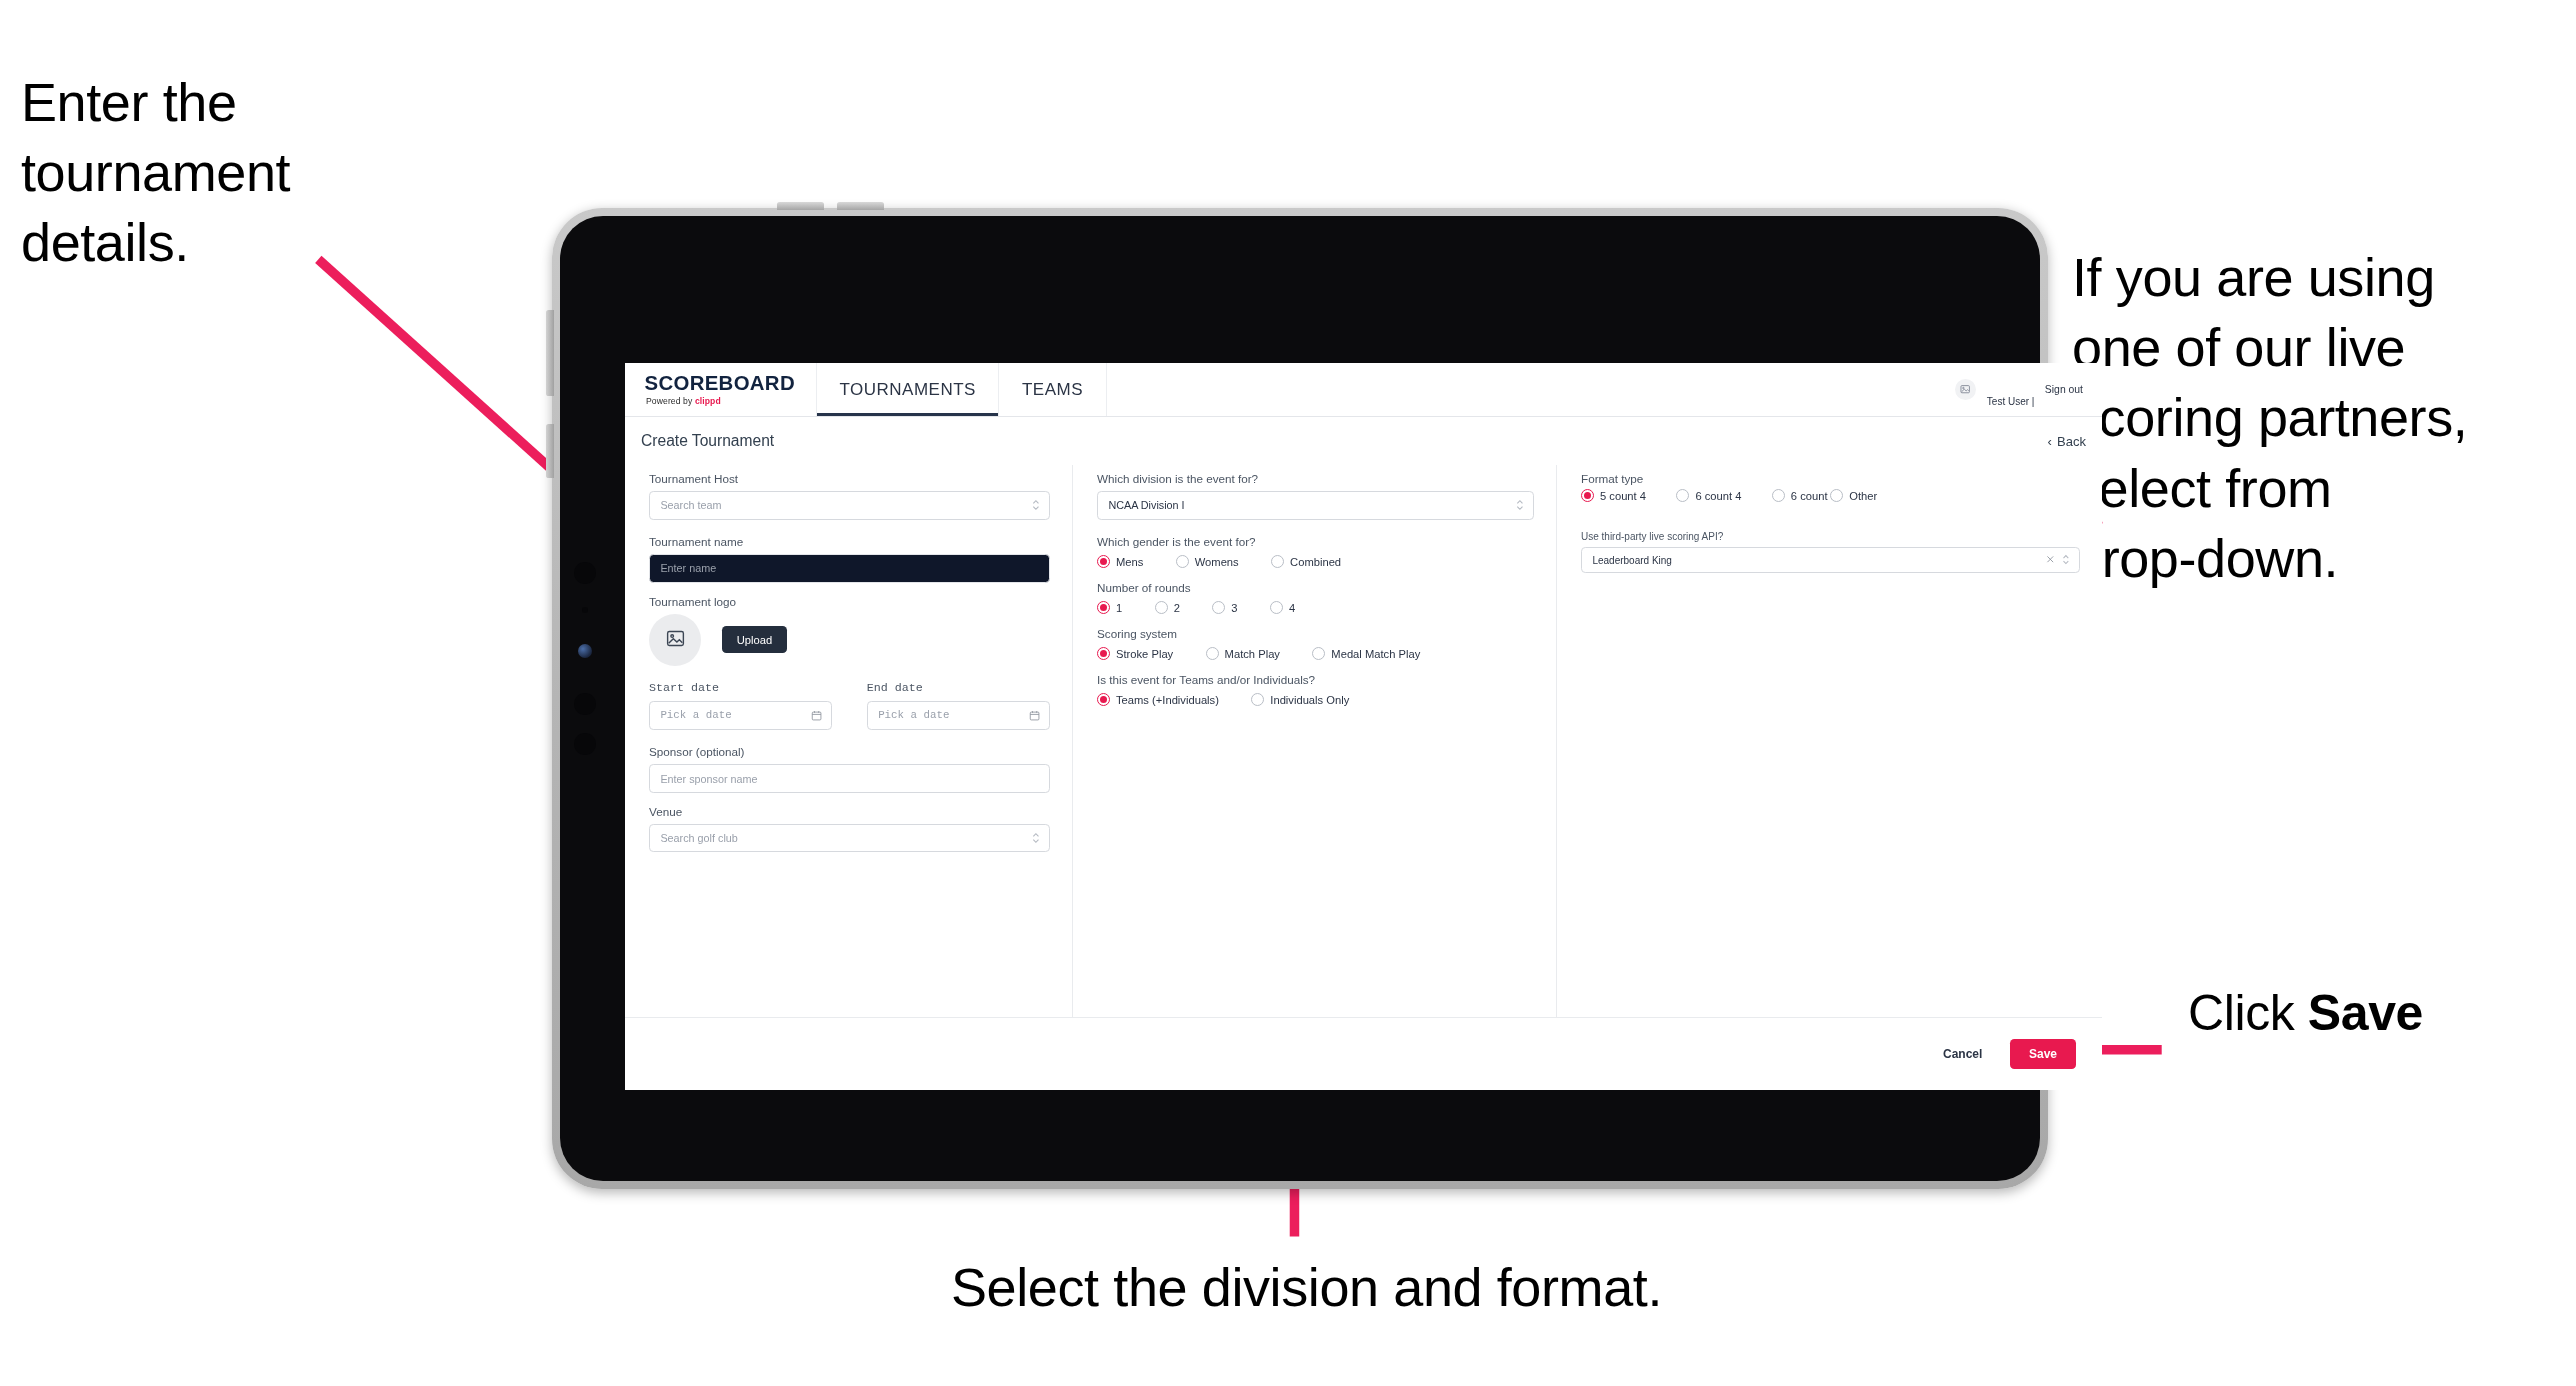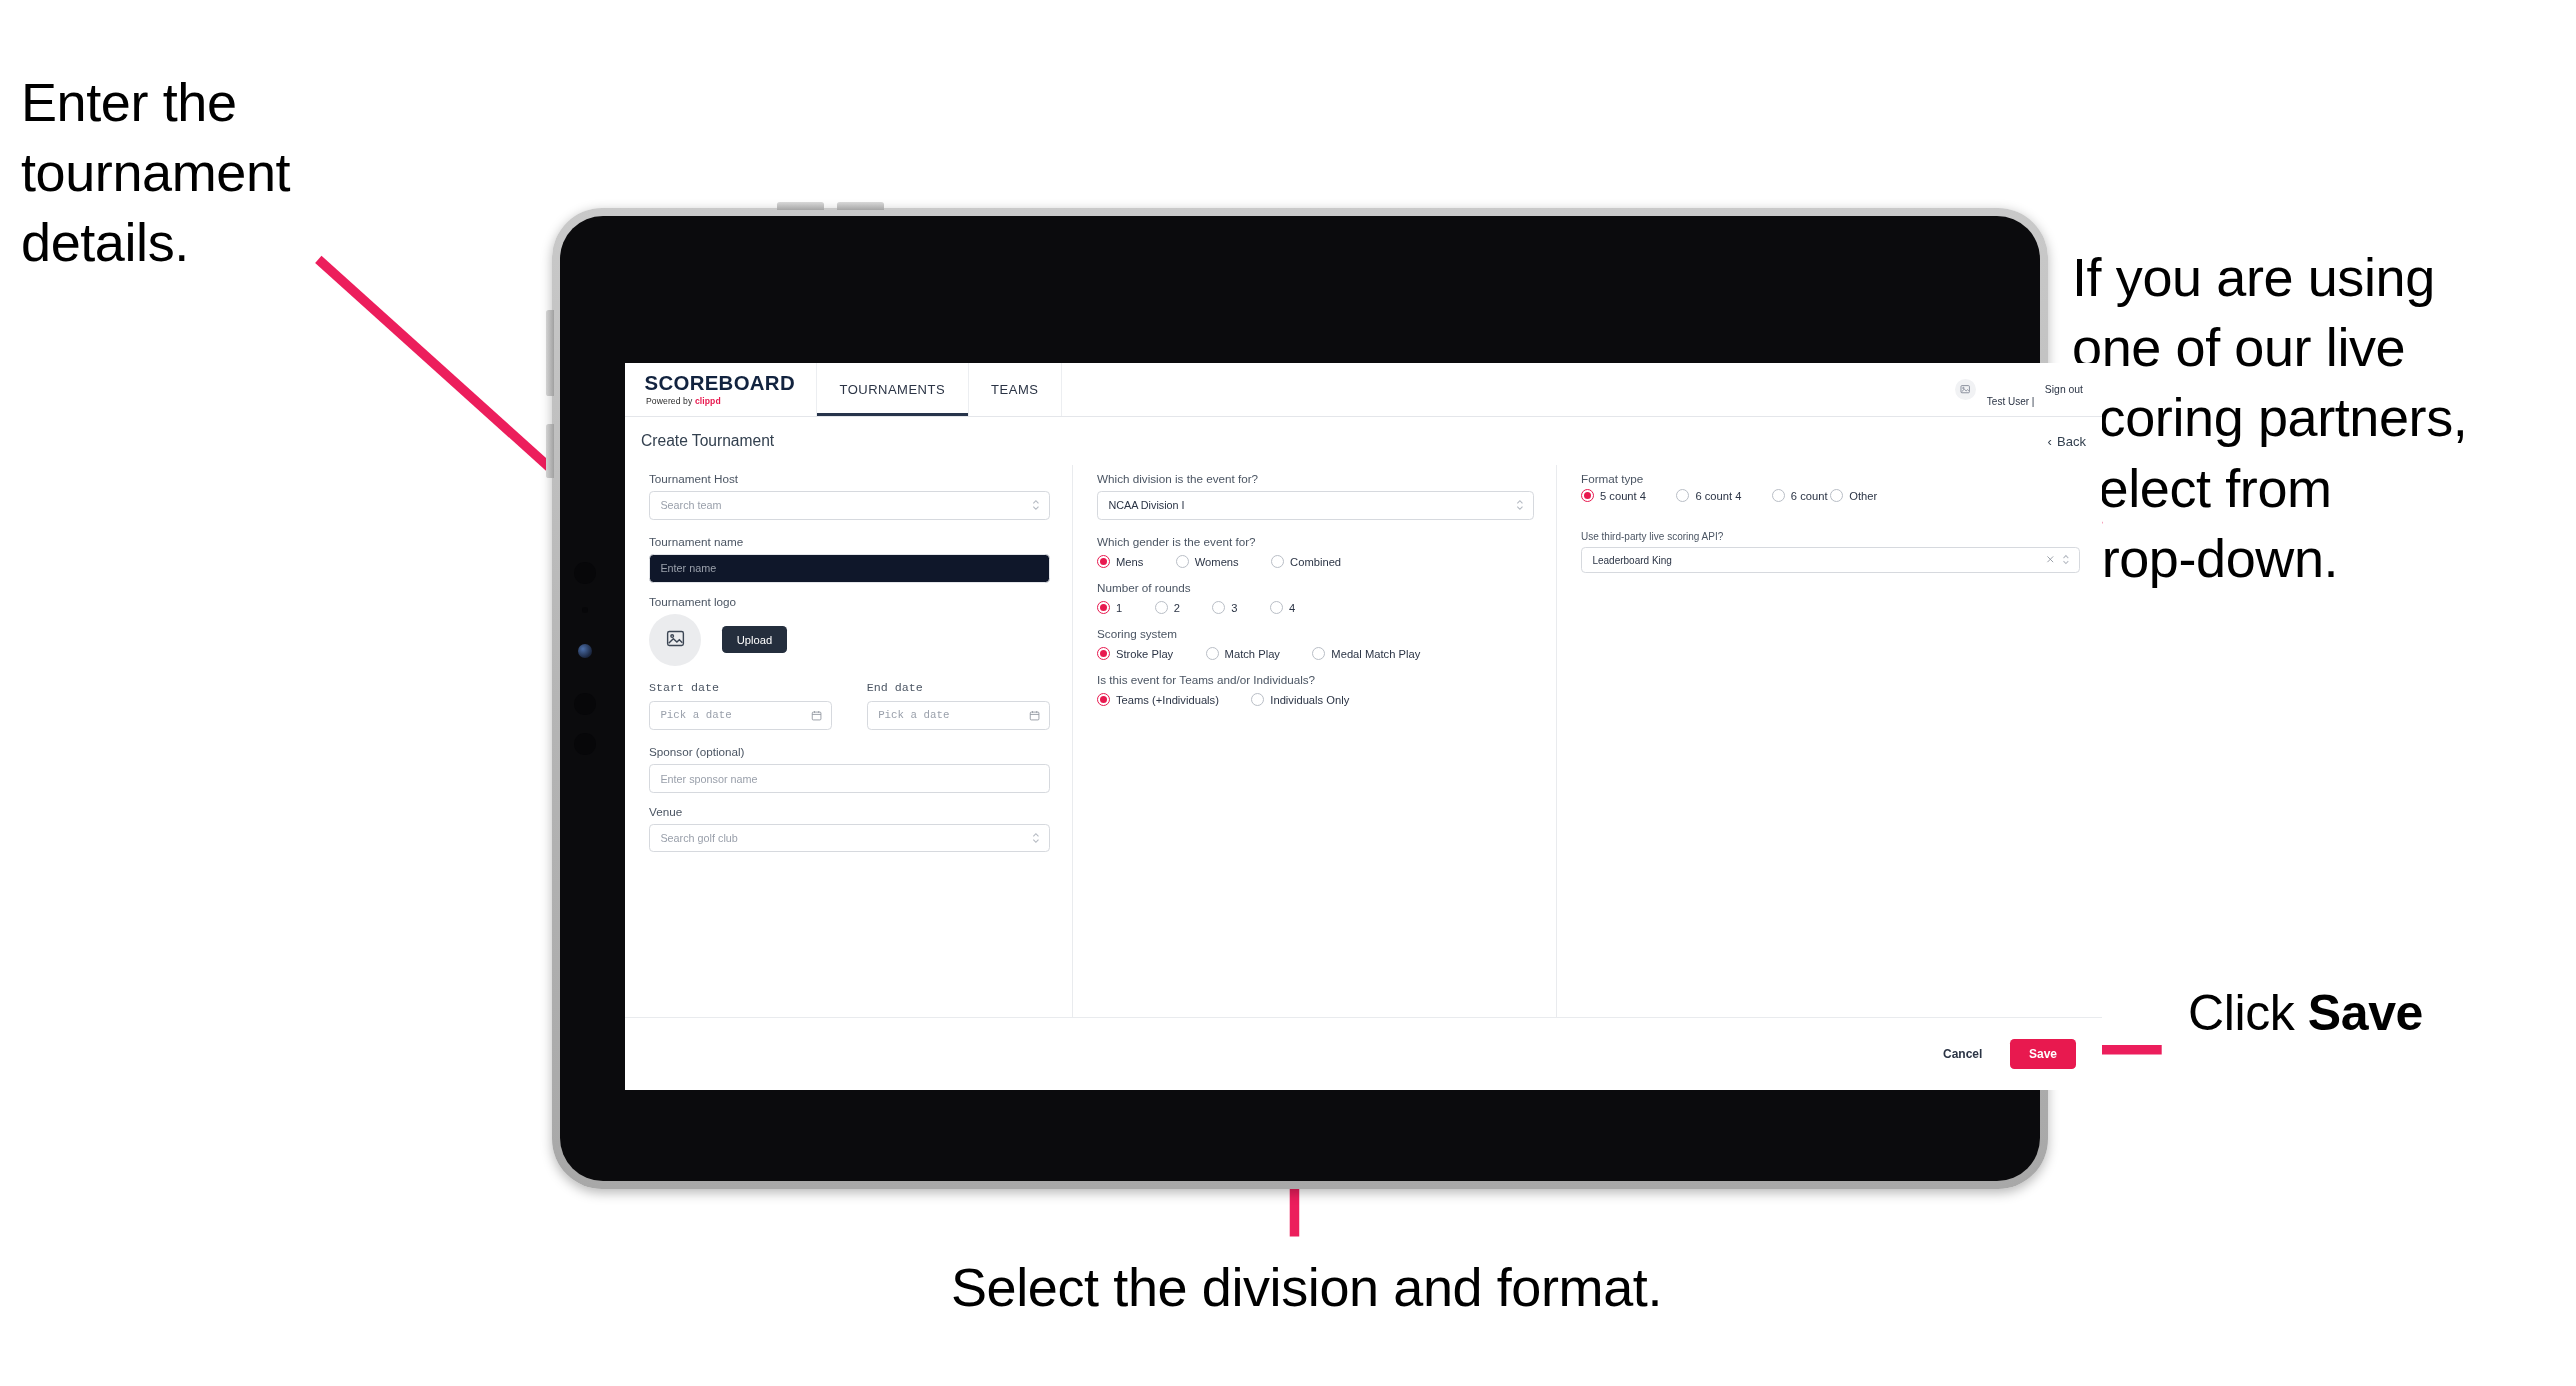--- a/index.html
+++ b/index.html
@@ -76,21 +76,21 @@
     font-weight: 700; font-size: 20px; letter-spacing: 0.3px;
     color: #12233f; line-height: 1;
     transform: scaleX(1.02);
   }
   .brand-sub { font-size: 8.6px; color:#2b2b2b; margin-top: 3.5px; letter-spacing: 0.1px; }
   .brand-sub .clippd { color:#e8194f; font-weight:700; }
 
   .navtabs { display:flex; align-items:stretch; }
   .navtab {
     display:flex; align-items:center; padding: 0 22.5px;
-    font-size: 13px; color:#2b3445; letter-spacing:0.5px;
+    font-size: 17px; color:#2b3445; letter-spacing:0.5px;
     border-right: 0.9px solid #eceef1;
     position: relative; cursor: pointer;
   }
   .navtab.active::after {
     content:''; position:absolute; left:0; right:0; bottom:0; height:2.6px;
     background:#27344b;
   }
   .topbar-right {
     margin-left:auto; display:flex; align-items:center; gap:10.4px; padding-right: 19px;
   }

